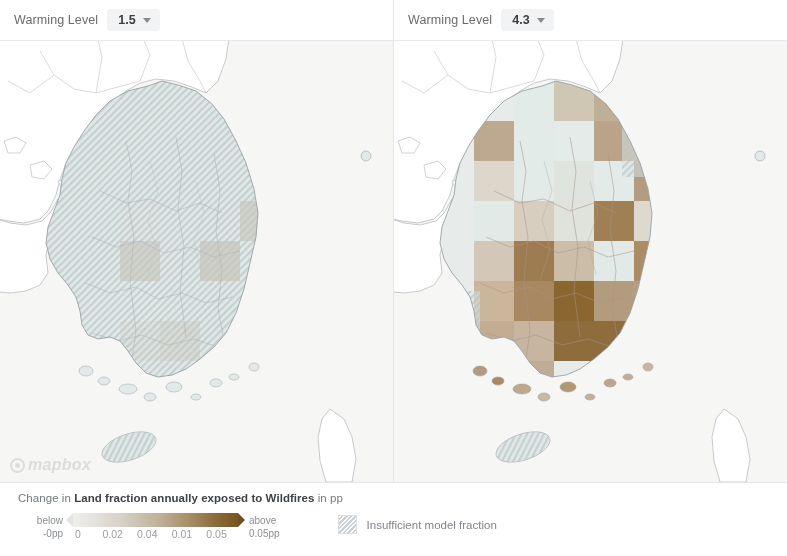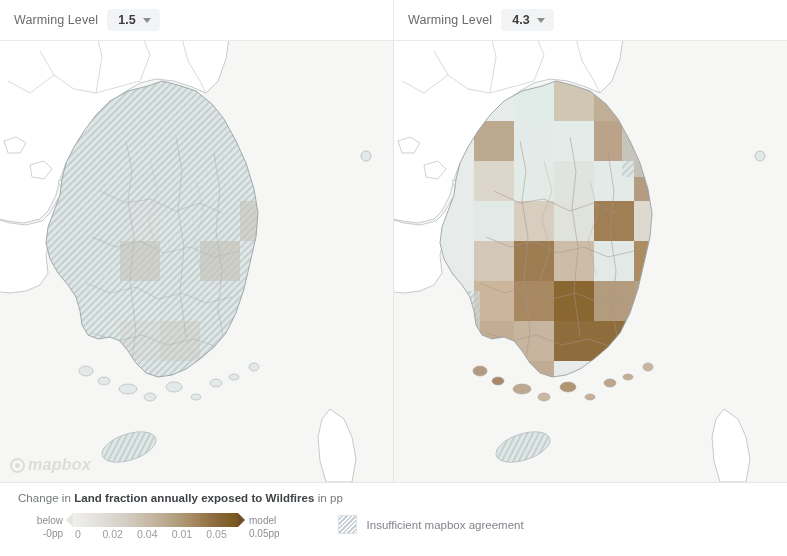--- a/index.html
+++ b/index.html
@@ -493,24 +493,24 @@
           <div class="ticks">
             <span class="tick" style="left:3%">0</span>
             <span class="tick" style="left:24%">0.02</span>
             <span class="tick" style="left:45%">0.04</span>
             <span class="tick" style="left:66%">0.01</span>
             <span class="tick" style="left:87%">0.05</span>
           </div>
         </div>
         <div class="arrow-r"></div>
         <div class="cap above">
-          <div>model</div>
+          <div>above</div>
           <div>0.05pp</div>
         </div>
       </div>
 
       <div class="hatch-key">
         <span class="hatch-swatch"></span>
-        <span class="hatch-label">Insufficient mapbox agreement</span>
+        <span class="hatch-label">Insufficient model fraction</span>
       </div>
     </div>
   </div>
 </div>
 
 </body></html>

